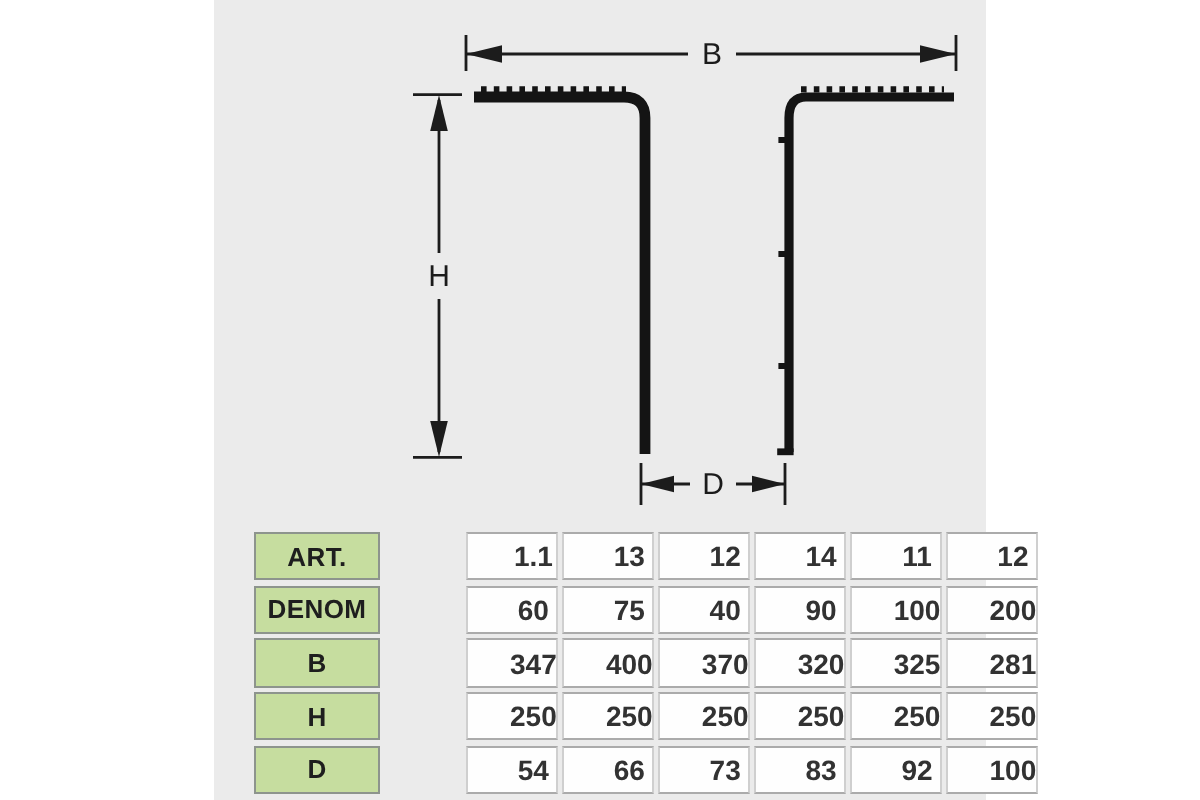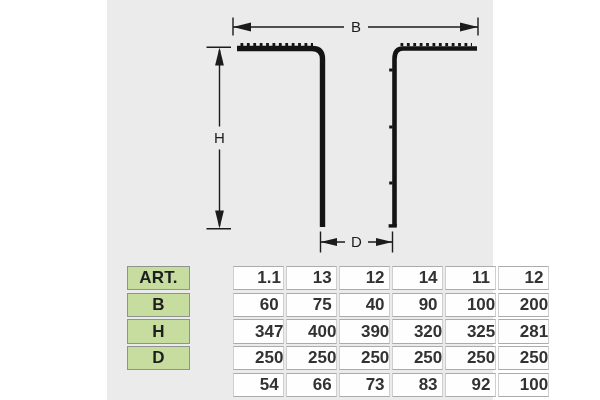--- a/index.html
+++ b/index.html
@@ -22,36 +22,36 @@
   }
   .label-col{
     position:absolute;left:127px;top:266px;width:63px;
     display:grid;grid-template-rows:repeat(5,24.4px);row-gap:2.3px;
   }
   .hcell{
     background:var(--green,#c6dd9f);
     border:1px solid #8d948d;
     box-sizing:border-box;
     display:flex;align-items:center;justify-content:center;
-    font-weight:bold;font-size:17px;color:#1e1e1e;letter-spacing:.2px;
+    font-weight:bold;font-size:13px;color:#1e1e1e;letter-spacing:.2px;
     overflow:hidden;white-space:nowrap;
   }
   .value-grid{
     position:absolute;left:233px;top:266px;width:215px;
     display:grid;grid-template-columns:repeat(6,1fr);
     grid-template-rows:repeat(5,24.4px);
     gap:2.3px 1.6px;
   }
   .vcell{
     background:#fefefe;
     border:1px solid #cfcfcf;
     border-top-color:#ababab;border-bottom-color:#ababab;
     box-sizing:border-box;
     display:flex;align-items:center;justify-content:center;
-    font-weight:bold;font-size:17px;color:#323232;padding-left:21px;
+    font-weight:bold;font-size:14px;color:#323232;padding-left:21px;
   }
 </style>
 </head>
 <body>
 
 <div class="plate"></div>
 
 <svg class="diag" width="600" height="262" viewBox="0 0 600 262">
 
   <g>
@@ -90,40 +90,41 @@
       <rect x="389.2" y="68.5" width="3.4" height="3"></rect>
       <rect x="389.2" y="125.5" width="3.4" height="3"></rect>
       <rect x="389.2" y="181.5" width="3.4" height="3"></rect>
       <rect x="388.6" y="224.2" width="8.2" height="3.4"></rect>
     </g>
   </g>
 </svg>
 
 <div class="label-col">
     <div class="hcell">ART.</div>
+    <div class="hcell">DENOM</div>
     <div class="hcell">B</div>
     <div class="hcell">H</div>
     <div class="hcell">D</div>
   </div>
 <div class="value-grid">
     <div class="vcell">1.1</div>
     <div class="vcell">13</div>
     <div class="vcell">12</div>
     <div class="vcell">14</div>
     <div class="vcell">11</div>
     <div class="vcell">12</div>
     <div class="vcell">60</div>
     <div class="vcell">75</div>
     <div class="vcell">40</div>
     <div class="vcell">90</div>
     <div class="vcell">100</div>
     <div class="vcell">200</div>
     <div class="vcell">347</div>
     <div class="vcell">400</div>
-    <div class="vcell">390</div>
+    <div class="vcell">370</div>
     <div class="vcell">320</div>
     <div class="vcell">325</div>
     <div class="vcell">281</div>
     <div class="vcell">250</div>
     <div class="vcell">250</div>
     <div class="vcell">250</div>
     <div class="vcell">250</div>
     <div class="vcell">250</div>
     <div class="vcell">250</div>
     <div class="vcell">54</div>

